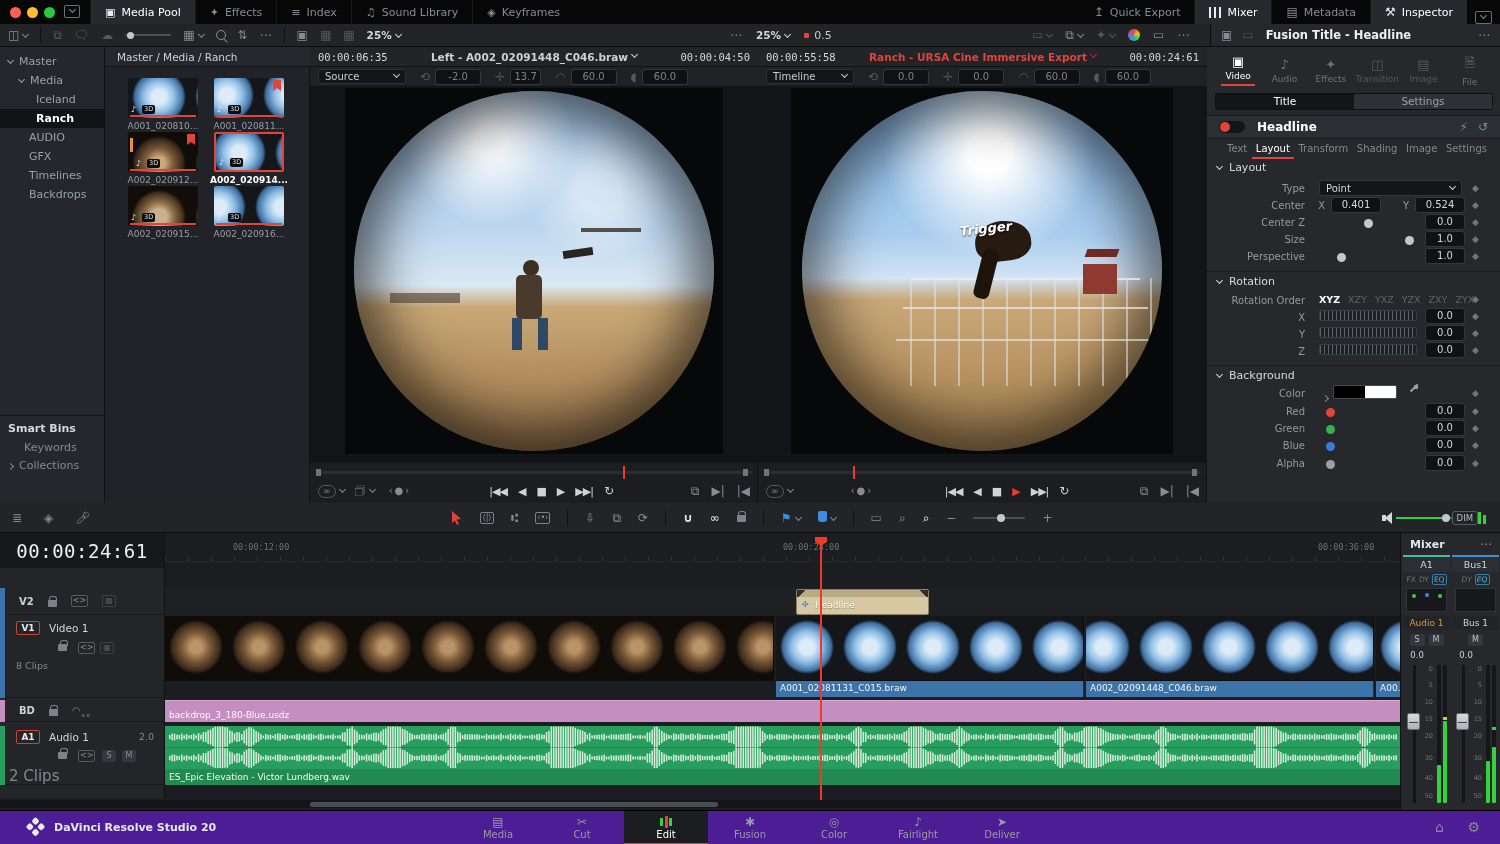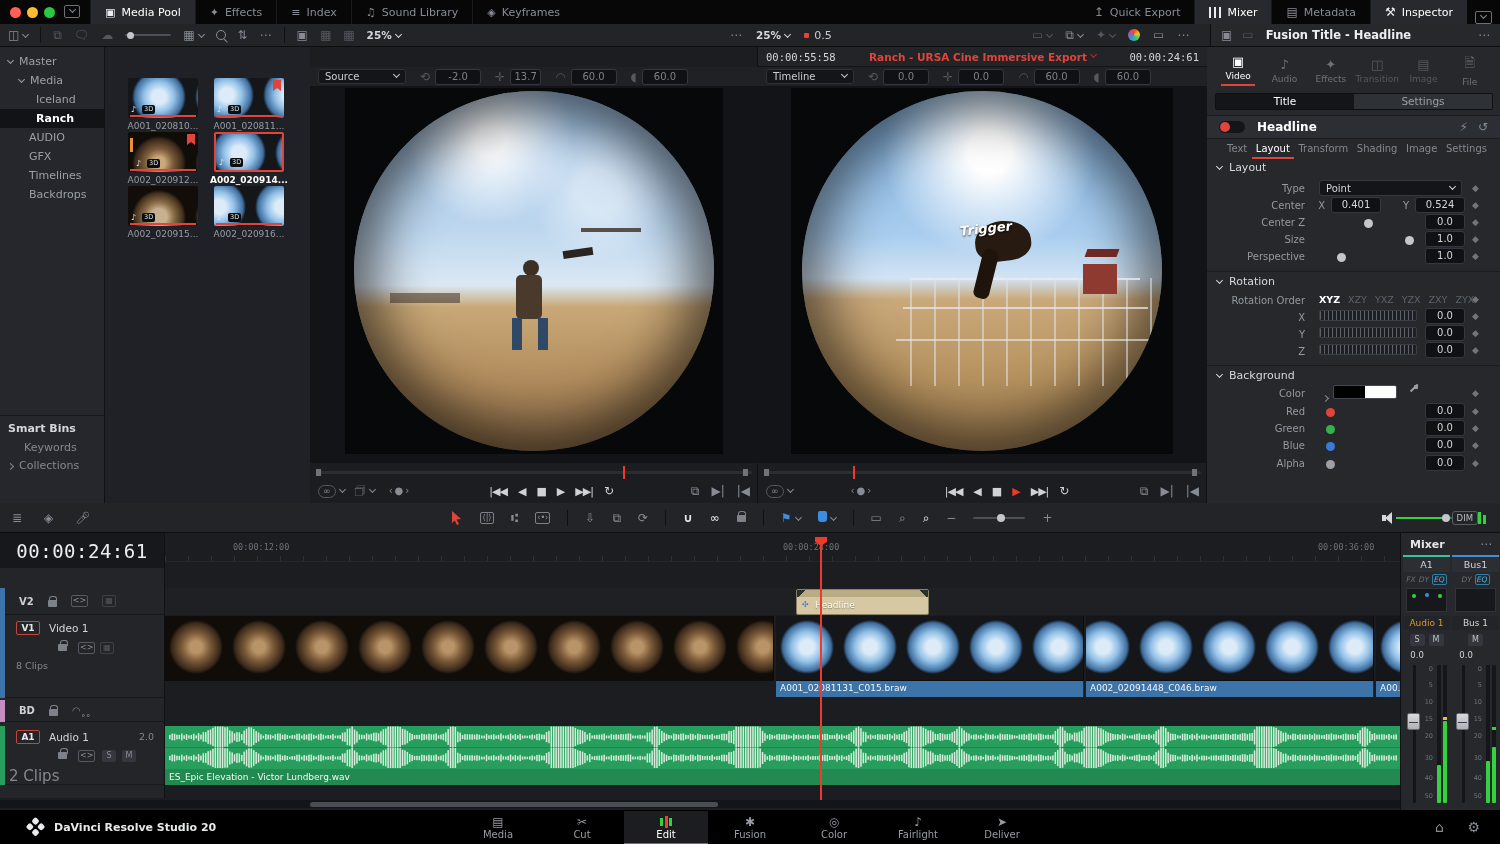--- a/index.html
+++ b/index.html
@@ -177,20 +177,25 @@
       </div>
     <div class="a" style="left:0;top:368px;width:105px;border-top:1px solid #15161a"></div>
     <div class="a" style="left:8px;top:375px;color:#d4d7db;font-weight:bold">Smart Bins</div>
     <div class="a" style="left:24px;top:394px;color:#84888f">Keywords</div>
     <div class="a row" style="left:8px;top:412px;color:#84888f">
         <i class="chv chvr" style="margin:0 6px 0 0;top:1px"></i>
         <span>Collections</span>
       </div>
   </div>
 
+  <div class="a" style="left:105px;top:47px;width:205px;height:456px;background:#212328;border-right:1px solid #101114">
+    <div class="a row" style="left:0;top:0;width:205px;height:20px;background:#26282d;border-bottom:1px solid #121316;padding-left:12px">
+        <span style="color:#cdd0d5;font-size:10.5px">Master / Media / Ranch</span>
+      </div>
+  </div>
 
   <div class="clipthumb fish" style="left:128px;top:78px;width:70px;height:40px;background-position:0 -12px">
       <span class="a note" style="left:3px;bottom:4px">♪</span>
       <span class="a badge3d" style="left:14px;bottom:4px">3D</span>
       <i class="mini-tl-red"></i>
     </div>
   <div class="clipthumb fish" style="left:214px;top:78px;width:70px;height:40px;background-position:-18px -14px">
       <span class="bookmark"></span>
       <span class="a note" style="left:3px;bottom:4px">♪</span>
       <span class="a badge3d" style="left:14px;bottom:4px">3D</span>
@@ -218,20 +223,28 @@
       <i class="mini-tl-red"></i>
     </div>
   <div class="cap" style="left:120px;top:121px">A001_020810...</div>
   <div class="cap" style="left:206px;top:121px">A001_020811...</div>
   <div class="cap" style="left:120px;top:175px">A002_020912...</div>
   <div class="cap" style="left:206px;top:175px;color:#fff;font-weight:bold">A002_020914...</div>
   <div class="cap" style="left:120px;top:229px">A002_020915...</div>
   <div class="cap" style="left:206px;top:229px">A002_020916...</div>
 
   <div class="a" style="left:310px;top:47px;width:448px;height:456px;background:#1b1d21;border-right:1px solid #101114">
+    <div class="a row" style="left:0;top:0;width:448px;height:20px;background:#222428;border-bottom:1px solid #121316;padding:0 8px">
+      <span class="tc" style="color:#d4d7db;font-size:10.5px">00:00:06:35</span>
+      <span class="row" style="margin:0 auto;color:#cdd0d5;font-weight:bold;font-size:10.5px">
+          <span>Left - A002_02091448_C046.braw</span>
+          <i class="chv"></i>
+        </span>
+      <span class="tc" style="color:#d4d7db;font-size:10.5px">00:00:04:50</span>
+    </div>
     <div class="a row" style="left:0;top:20px;width:448px;height:20px;background:#1f2125;border-bottom:1px solid #121316;padding:0 8px;gap:14px">
       <span class="row" style="background:#141519;border:1px solid #2e3136;border-radius:3px;height:15px;width:88px;padding:0 6px;color:#c9ccd1;font-size:10px">
           <span>Source</span>
           <i class="chv" style="margin-left:auto"></i>
         </span>
       <span class="row" style="gap:5px">
           <span class="di">⟲</span>
           <span class="vb" style="width:46px;color:#7d828a">-2.0</span>
         </span>
       <span class="row" style="gap:5px">
@@ -597,20 +610,23 @@
     <div class="a" style="left:776px;top:148px;width:308px;height:16px;background:#3c73a9;border-right:1px solid #16304a">
         <span class="a" style="left:4px;top:2px;font-size:9px;color:#f2f5f8;white-space:nowrap">A001_02081131_C015.braw</span>
       </div>
     <div class="a" style="left:1086px;top:148px;width:288px;height:16px;background:#3c73a9;border-right:1px solid #16304a">
         <span class="a" style="left:4px;top:2px;font-size:9px;color:#f2f5f8;white-space:nowrap">A002_02091448_C046.braw</span>
       </div>
     <div class="a" style="left:1376px;top:148px;width:24px;height:16px;background:#3c73a9;overflow:hidden">
         <span class="a" style="left:4px;top:2px;font-size:9px;color:#f2f5f8;white-space:nowrap">A00...</span>
       </div>
 
+    <div class="a" style="left:165px;top:167px;width:1235px;height:22px;background:#c48fc0;border-top:1px solid #d8aad4">
+      <span class="a" style="left:4px;bottom:2px;font-size:9px;color:#fdf8fd">backdrop_3_180-Blue.usdz</span>
+    </div>
 
     <div class="a" style="left:165px;top:193px;width:1235px;height:59px;background:#279e5d">
       <svg id="wf" width="1235" height="42" style="position:absolute;left:0;top:0">
           <rect x="4.0" y="8.9" width="1.5" height="4.2" fill="#d9efdc"></rect>
           <rect x="6.4" y="7.6" width="1.5" height="6.7" fill="#d9efdc"></rect>
           <rect x="8.8" y="7.7" width="1.5" height="6.7" fill="#d9efdc"></rect>
           <rect x="11.2" y="8.7" width="1.5" height="4.7" fill="#d9efdc"></rect>
           <rect x="13.6" y="8.9" width="1.5" height="4.2" fill="#d9efdc"></rect>
           <rect x="16.0" y="7.6" width="1.5" height="6.8" fill="#d9efdc"></rect>
           <rect x="18.4" y="9.3" width="1.5" height="3.5" fill="#d9efdc"></rect>
@@ -1647,21 +1663,21 @@
 
   <div class="a" style="left:1400px;top:533px;width:100px;height:277px;background:#26282c;border-left:1px solid #0e0f12">
     <div class="a row" style="left:0;top:0;width:100px;height:22px;padding:0 9px">
         <span style="font-weight:bold;font-size:11px;color:#e3e5e8">Mixer</span>
         <span class="gi" style="margin-left:auto">⋯</span>
       </div>
 
     <div class="a" style="left:2px;top:22px;width:47px;height:253px">
       <i class="a" style="left:0;top:0;width:100%;height:2px;background:#3fbf9f"></i>
       <div class="a" style="left:0;top:2px;width:100%;height:15px;background:#2b2e33;color:#d0d3d7;font-size:9.5px;text-align:center;line-height:15px">A1</div>
-      <div class="a row" style="left:0;top:19px;width:100%;justify-content:center;gap:3px;font-size:7.5px;font-style:italic;color:#6a6f76">
+      <div class="a row" style="left:0;top:19px;width:100%;justify-content:center;gap:3px;font-size:7.5px;color:#6a6f76">
         <span>FX</span>
         <span>DY</span>
         <span style="color:#41b5e5;border:1px solid #2f7fa8;border-radius:2px;padding:0 1px">EQ</span>
       </div>
       <div class="a" style="left:3px;top:33px;width:41px;height:24px;background:#17181b;border:1px solid #303339">
         <i class="a" style="left:5px;top:5px;width:4px;height:4px;border-radius:50%;background:#35d23f"></i>
         <i class="a" style="left:18px;top:4px;width:4px;height:4px;border-radius:50%;background:#3a8de0"></i>
         <i class="a" style="left:31px;top:5px;width:4px;height:4px;border-radius:50%;background:#35d23f"></i>
       </div>
       <div class="a" style="left:0;top:61px;width:100%;height:14px;background:#222428;color:#d79b2e;font-size:9px;text-align:center;line-height:14px">Audio 1</div>
@@ -1715,21 +1731,21 @@
       <span class="meterbar" style="left:34px;top:110px;height:138px">
           <i class="meterfill" style="height:42px"></i>
         </span>
       <span class="meterbar" style="left:40px;top:110px;height:138px">
           <i class="meterfill" style="height:56px"></i>
           <i class="a" style="left:0;right:0;top:62px;height:3px;background:#35d23f"></i>
         </span>
     </div>
   </div>
 
-  <div class="a" style="left:0;top:810px;width:1500px;height:34px;background:#000000;border-top:1px solid #000">
+  <div class="a" style="left:0;top:810px;width:1500px;height:34px;background:#4c1d95;border-top:1px solid #000">
     <span class="a" style="left:28px;top:9px;width:15px;height:15px;transform:rotate(45deg);display:grid;grid-template-columns:6px 6px;grid-template-rows:6px 6px;gap:2px">
         <i style="background:#e9ebee;border-radius:2px"></i>
         <i style="background:#e9ebee;border-radius:2px"></i>
         <i style="background:#e9ebee;border-radius:2px"></i>
         <i style="background:#e9ebee;border-radius:2px"></i>
       </span>
     <span class="a" style="left:54px;top:10px;color:#e6e8ea;font-weight:bold;font-size:11px">DaVinci Resolve Studio 20</span>
     <div class="a row" style="left:456px;top:0;height:34px">
       <div class="pgtab"><span class="pgi">▤</span><span>Media</span></div>
       <div class="pgtab"><span class="pgi">✂</span><span>Cut</span></div>

